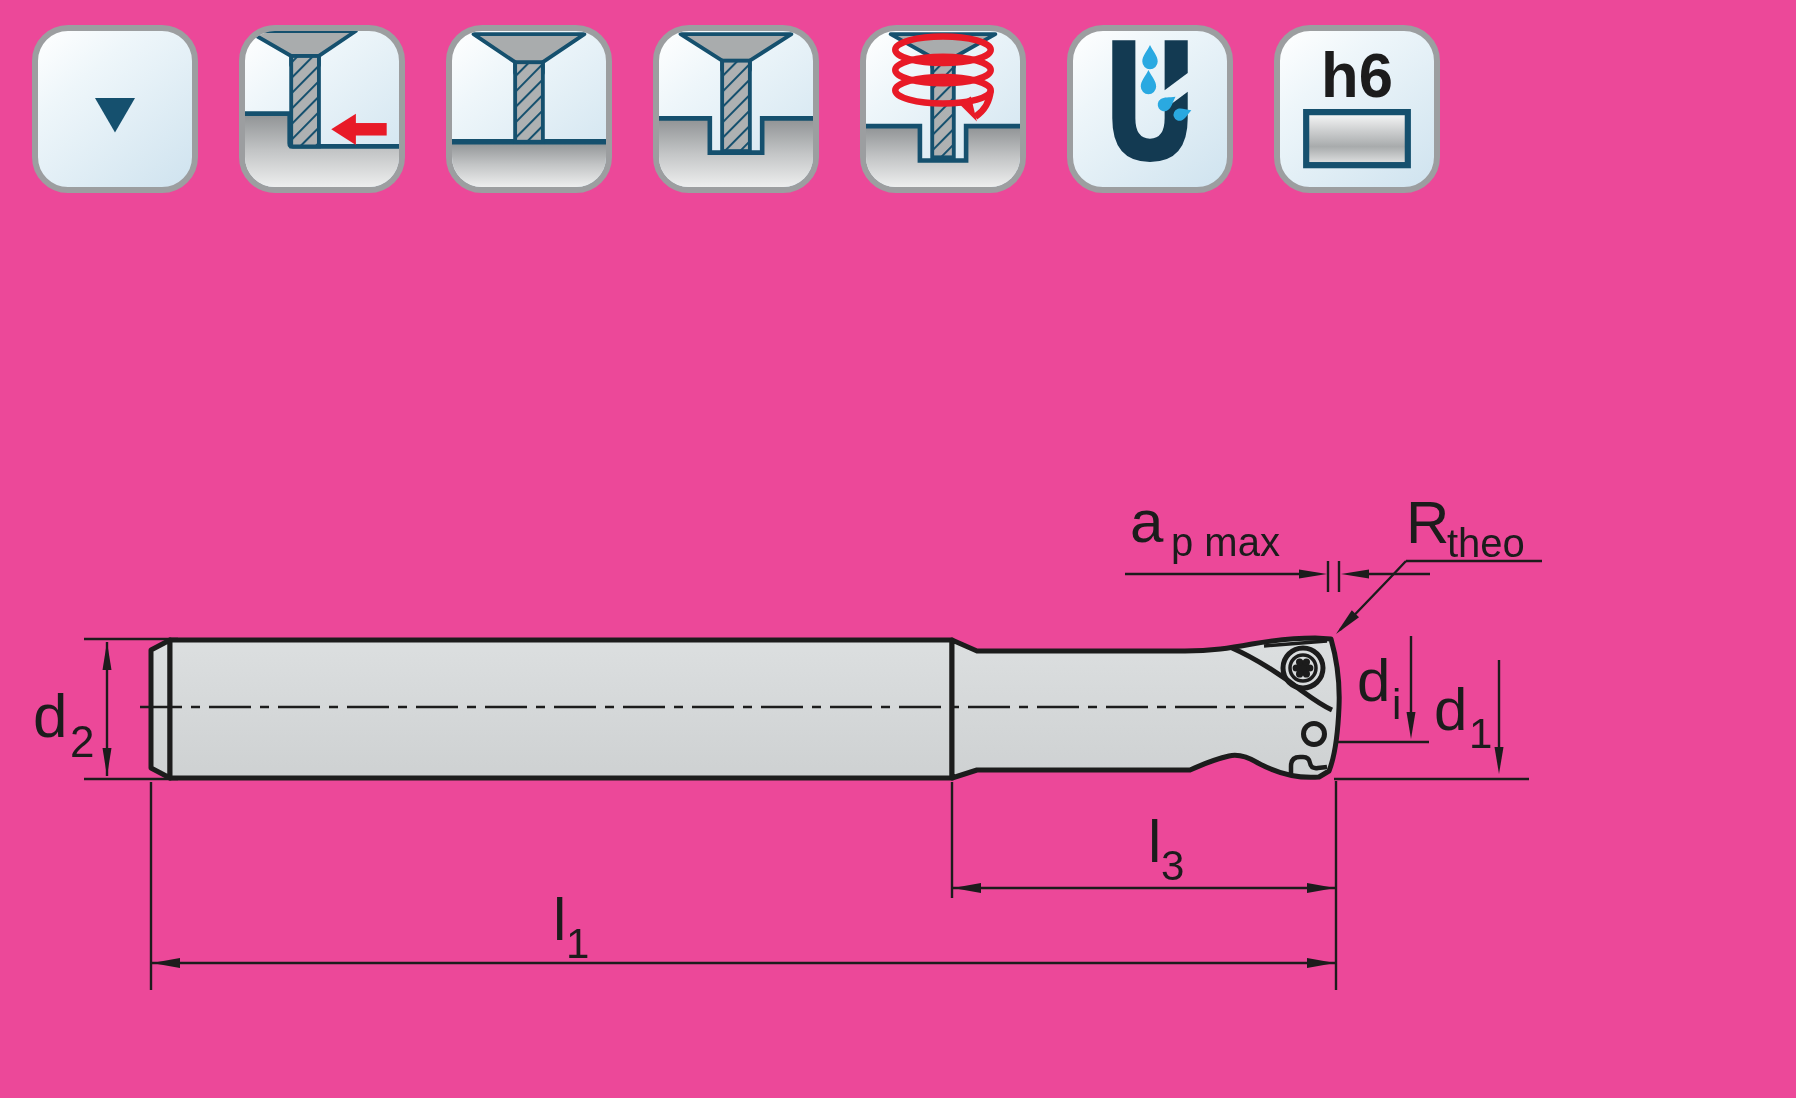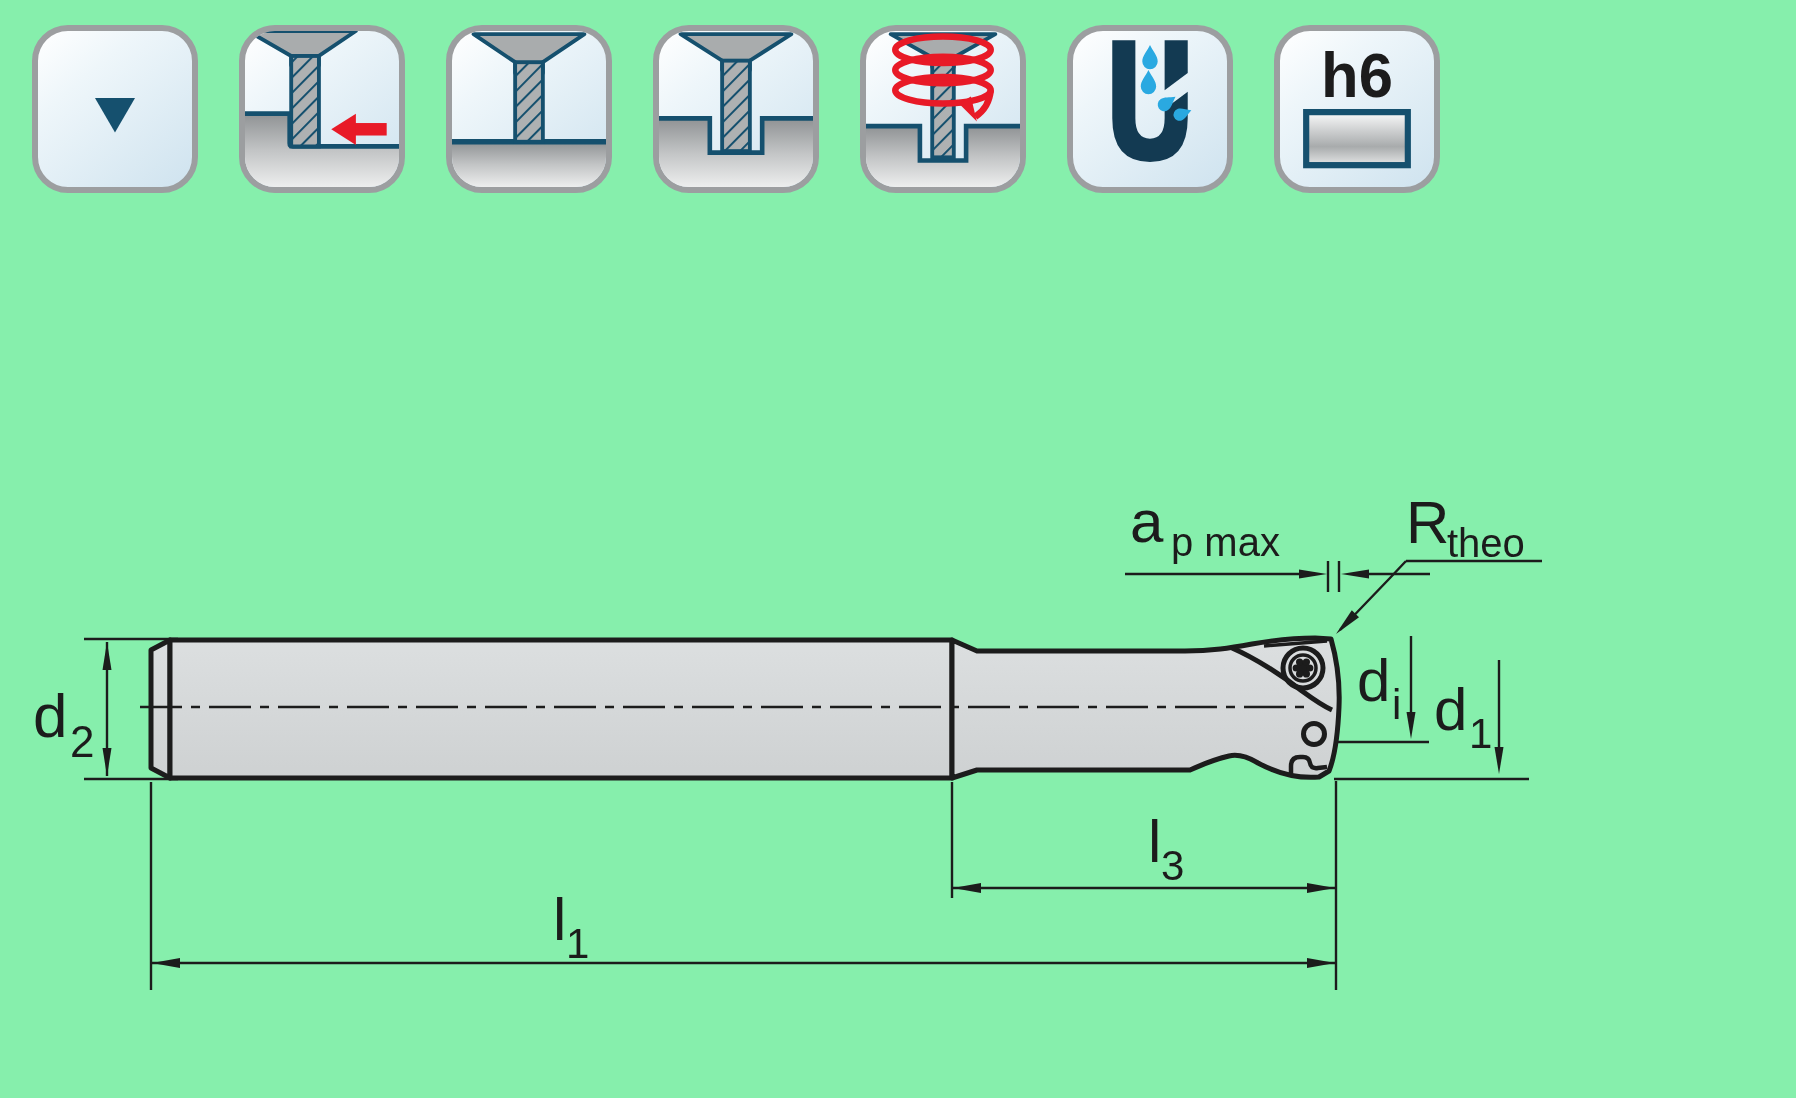--- a/index.html
+++ b/index.html
@@ -1,16 +1,16 @@
 <!DOCTYPE html>
 <html><head>
 <meta charset="utf-8">
 <style>
   html,body{margin:0;padding:0;background:#ffffff;}
-  #stage{position:relative;width:1796px;height:1098px;background:#86efac;overflow:hidden;
+  #stage{position:relative;width:1796px;height:1098px;background:#ec4899;overflow:hidden;
          font-family:"Liberation Sans",sans-serif;}
   .cap-icon{position:absolute;top:25px;width:166px;height:168px;box-sizing:border-box;
             border:6px solid #9c9ea0;border-radius:36px;overflow:hidden;
             background:linear-gradient(140deg,#ffffff 0%,#eef6fa 30%,#cfe3ef 100%);}
   .cap-icon svg{position:absolute;left:0;top:0;width:100%;height:100%;}
   #drawing-svg{position:absolute;left:0;top:0;}
   text{fill:#1c1c1c;font-family:"Liberation Sans",sans-serif;}
   .lblMain{font-size:60px;}
   .lblSub{font-size:42px;}
   .lblSubSm{font-size:40px;}

